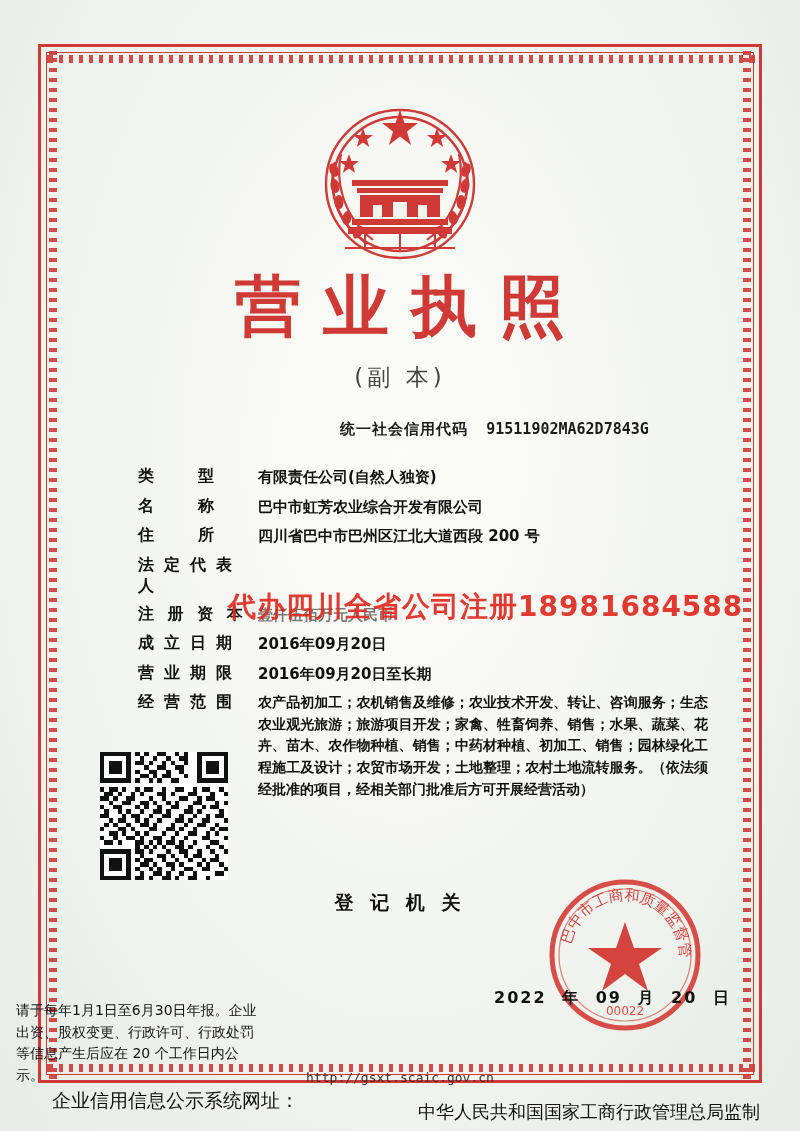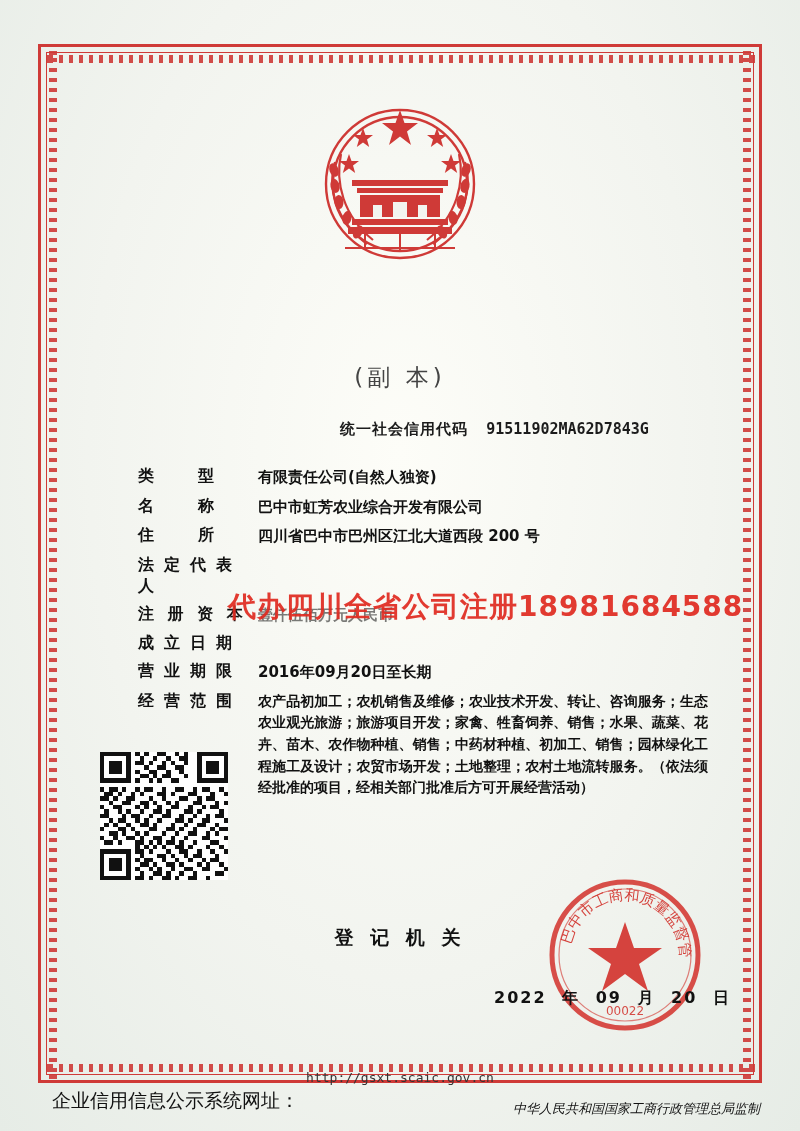--- a/index.html
+++ b/index.html
@@ -75,21 +75,21 @@
   .qrcode{
     position:absolute;left:100px;top:752px;width:128px;height:128px;
     background:#fff;
   }
   .watermark{
     position:absolute;left:228px;top:588px;
     font-size:28px;color:#e02a20;font-weight:bold;letter-spacing:1px;
     white-space:nowrap;opacity:.92;
   }
   .registry{
-    position:absolute;left:0;right:0;top:925px;text-align:center;
+    position:absolute;left:0;right:0;top:890px;text-align:center;
     font-size:19px;color:#111;letter-spacing:5px;font-weight:bold;
   }
   .seal{
     position:absolute;left:545px;top:875px;width:160px;height:160px;
   }
   .date-line{
     position:absolute;left:490px;top:988px;
     font-size:16px;color:#111;font-weight:bold;letter-spacing:2px;
   }
   .date-line span{margin:0 4px;}
@@ -98,21 +98,21 @@
     font-size:14px;color:#111;line-height:1.55;
   }
   .footurl{
     position:absolute;left:0;right:0;top:1070px;text-align:center;
     font-size:13px;color:#333;font-family:"DejaVu Sans Mono","Liberation Mono",monospace;
   }
   .foot-left{
     position:absolute;left:52px;top:1088px;font-size:19px;color:#111;
   }
   .foot-right{
-    position:absolute;right:40px;top:1100px;font-size:13px;color:#111;font-style:italic;
+    position:absolute;right:40px;top:1100px;font-size:18px;color:#111;
   }
   .dim{opacity:.55;}
 </style>
 </head>
 <body>
 
 <div class="license">
 
   <div class="border-outer"></div>
   <div class="border-pattern"></div>
@@ -167,20 +167,21 @@
         <rect x="68" y="113" width="9" height="12"></rect>
         <rect x="113" y="113" width="9" height="12"></rect>
       </g>
       <g fill="none" stroke="#cf3a37" stroke-width="2">
         <path d="M60 142 L60 156 M130 142 L130 156 M95 142 L95 158"></path>
         <path d="M40 156 L150 156"></path>
       </g>
     </svg>
   </div>
 
+  <div class="title">营业执照</div>
   <div class="subtitle">(副 本)</div>
 
   <div class="credit-line">
     <span>统一社会信用代码</span>
     <span class="code">91511902MA62D7843G</span>
   </div>
 
   <div class="fields">
     <div class="row">
       <div class="label">类　　型</div>
@@ -196,20 +197,21 @@
     </div>
     <div class="row">
       <div class="label sp3">法定代表人</div>
     </div>
     <div class="row">
       <div class="label">注 册 资 本</div>
       <div class="value dim">壹仟伍佰万元人民币</div>
     </div>
     <div class="row">
       <div class="label sp3">成立日期</div>
+      <div class="value num">2016年09月20日</div>
     </div>
     <div class="row">
       <div class="label sp3">营业期限</div>
       <div class="value num">2016年09月20日至长期</div>
     </div>
     <div class="row">
       <div class="label sp3">经营范围</div>
       <div class="value small">农产品初加工；农机销售及维修；农业技术开发、转让、咨询服务；生态农业观光旅游；旅游项目开发；家禽、牲畜饲养、销售；水果、蔬菜、花卉、苗木、农作物种植、销售；中药材种植、初加工、销售；园林绿化工程施工及设计；农贸市场开发；土地整理；农村土地流转服务。（依法须经批准的项目，经相关部门批准后方可开展经营活动）</div>
     </div>
   </div>
@@ -456,18 +458,19 @@
 
   <div class="date-line">
     <span>2022</span>
     <span>年</span>
     <span>09</span>
     <span>月</span>
     <span>20</span>
     <span>日</span>
   </div>
 
+  <div class="footnote">请于每年1月1日至6月30日年报。企业出资、股权变更、行政许可、行政处罚等信息产生后应在 20 个工作日内公示。</div>
 
   <div class="footurl">http://gsxt.scaic.gov.cn</div>
   <div class="foot-left">企业信用信息公示系统网址：</div>
   <div class="foot-right">中华人民共和国国家工商行政管理总局监制</div>
 
 </div>
 
 </body></html>

